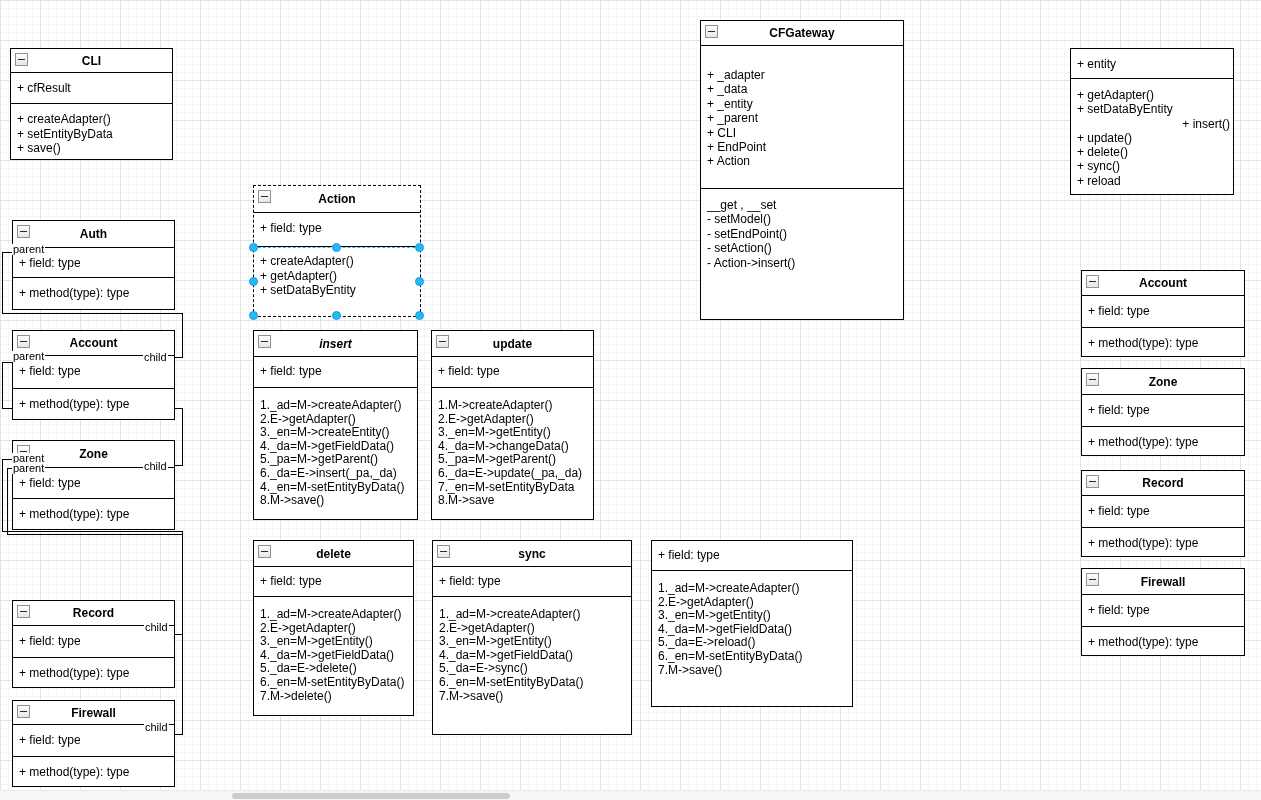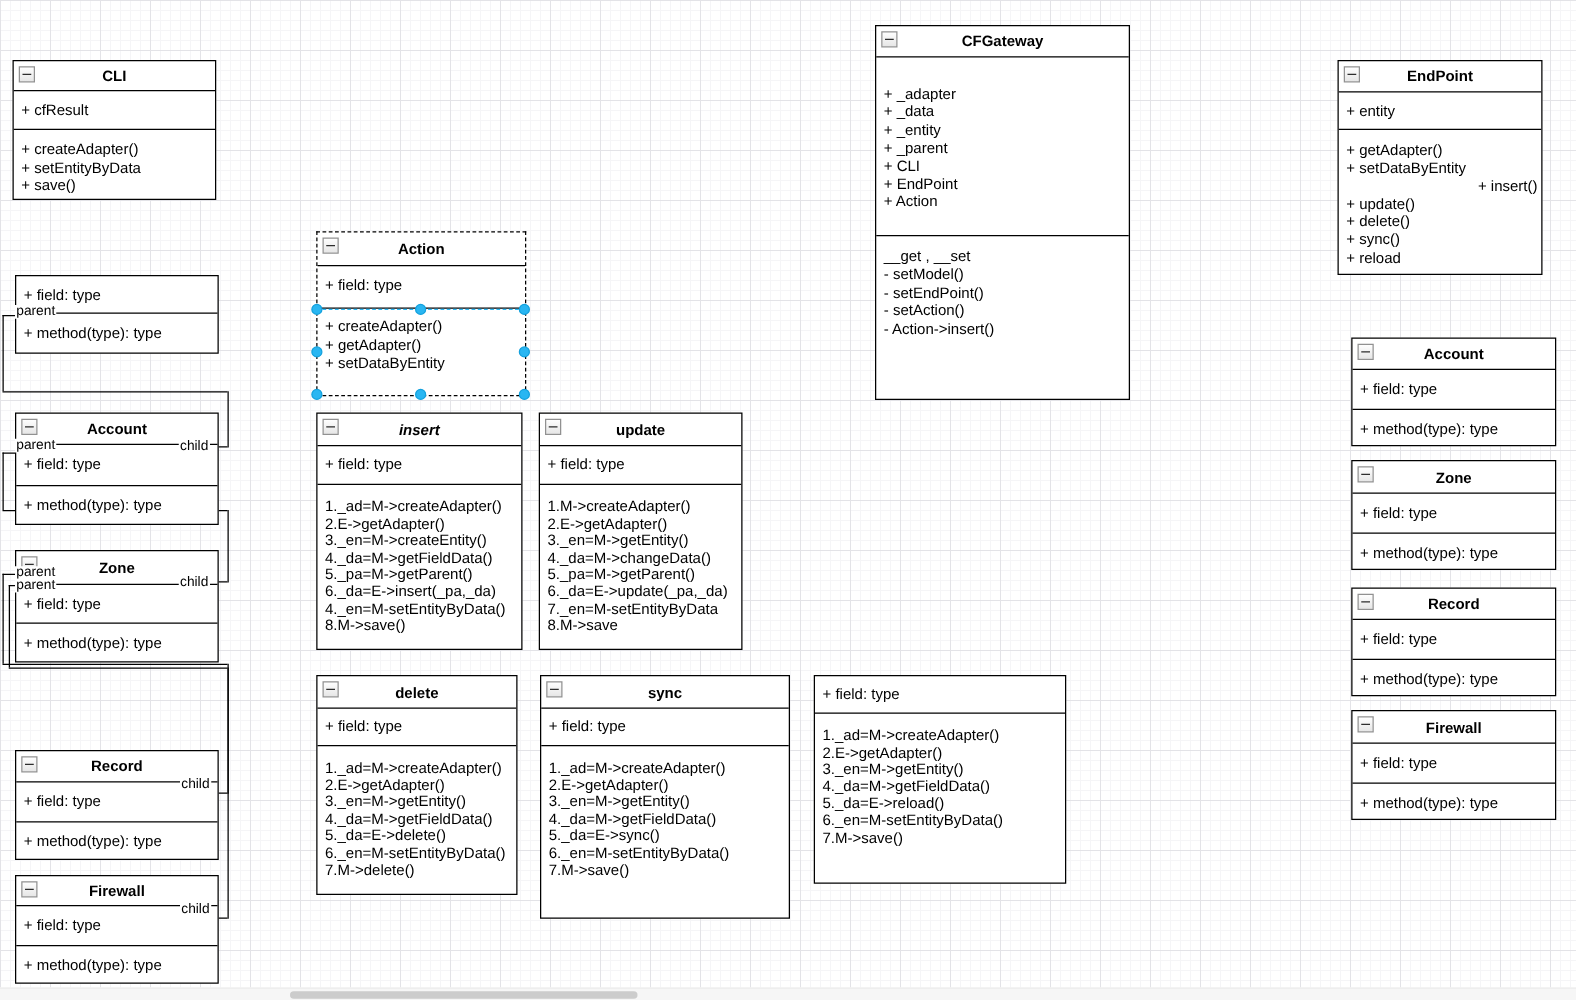--- a/index.html
+++ b/index.html
@@ -85,20 +85,26 @@
         <div class="row">+ cfResult</div>
       </div>
       <div class="sec last" style="height:55px;">
         <div class="row">+ createAdapter()</div>
         <div class="row">+ setEntityByData</div>
         <div class="row">+ save()</div>
       </div>
     </div>
 
     <div class="cls" style="left:12px;top:220px;width:161px;">
+      <div class="hd" style="height:27px;">
+        <span class="clp">
+            <span class="mb"></span>
+          </span>
+        <span>Auth</span>
+      </div>
       <div class="sec" style="height:30px;">
         <div class="row">+ field: type</div>
       </div>
       <div class="sec last" style="height:31px;">
         <div class="row">+ method(type): type</div>
       </div>
     </div>
 
     <div class="cls" style="left:12px;top:330px;width:161px;">
       <div class="hd" style="height:25px;">
@@ -307,26 +313,20 @@
       <div class="sec last" style="height:130px;padding-top:9px;">
         <div class="row">__get , __set</div>
         <div class="row">- setModel()</div>
         <div class="row">- setEndPoint()</div>
         <div class="row">- setAction()</div>
         <div class="row">- Action-&gt;insert()</div>
       </div>
     </div>
 
     <div class="cls" style="left:1070px;top:48px;width:162px;">
-      <div class="hd" style="height:25px;">
-        <span class="clp">
-            <span class="mb"></span>
-          </span>
-        <span>EndPoint</span>
-      </div>
       <div class="sec" style="height:30px;">
         <div class="row">+  entity</div>
       </div>
       <div class="sec last" style="height:115px;padding-top:9px;">
         <div class="row" style="line-height:14.3px;">+ getAdapter()</div>
         <div class="row" style="line-height:14.3px;">+ setDataByEntity</div>
         <div class="row" style="line-height:14.3px;text-align:right;">+ insert()</div>
         <div class="row" style="line-height:14.3px;">+ update()</div>
         <div class="row" style="line-height:14.3px;">+ delete()</div>
         <div class="row" style="line-height:14.3px;">+ sync()</div>

